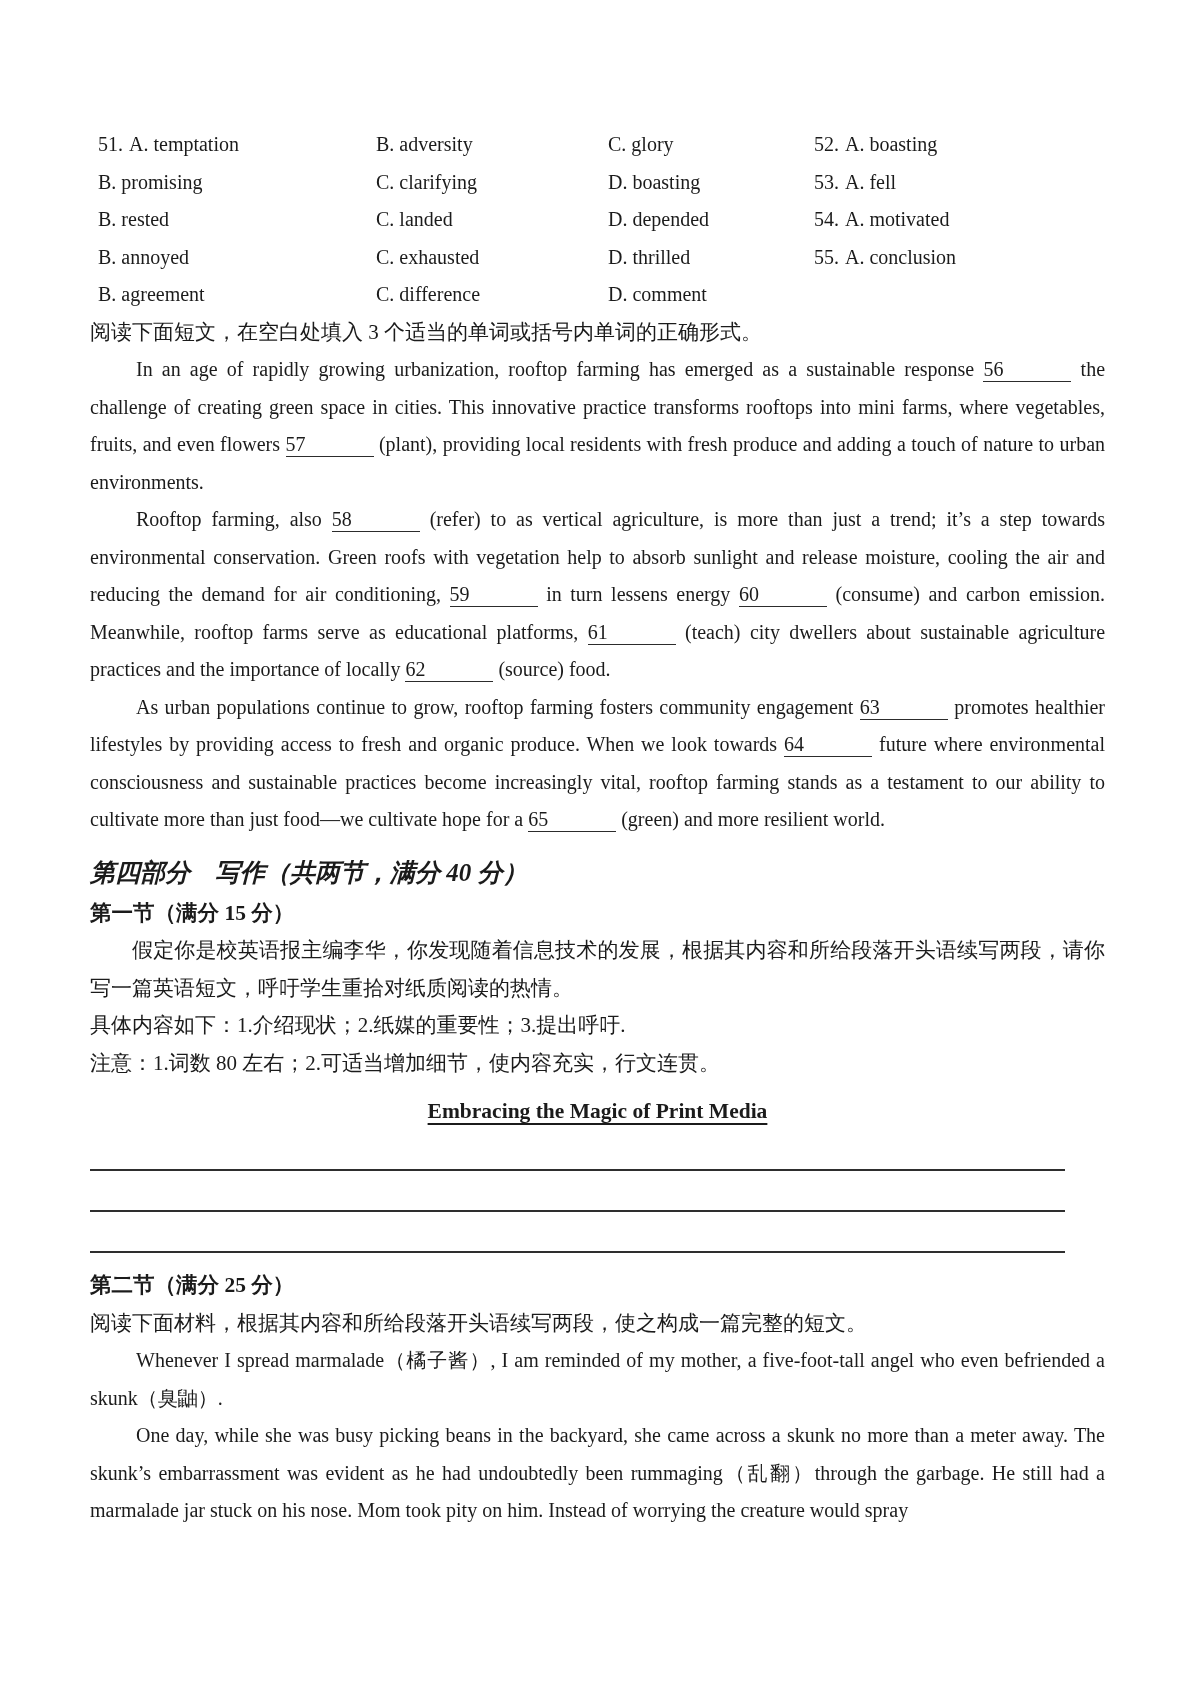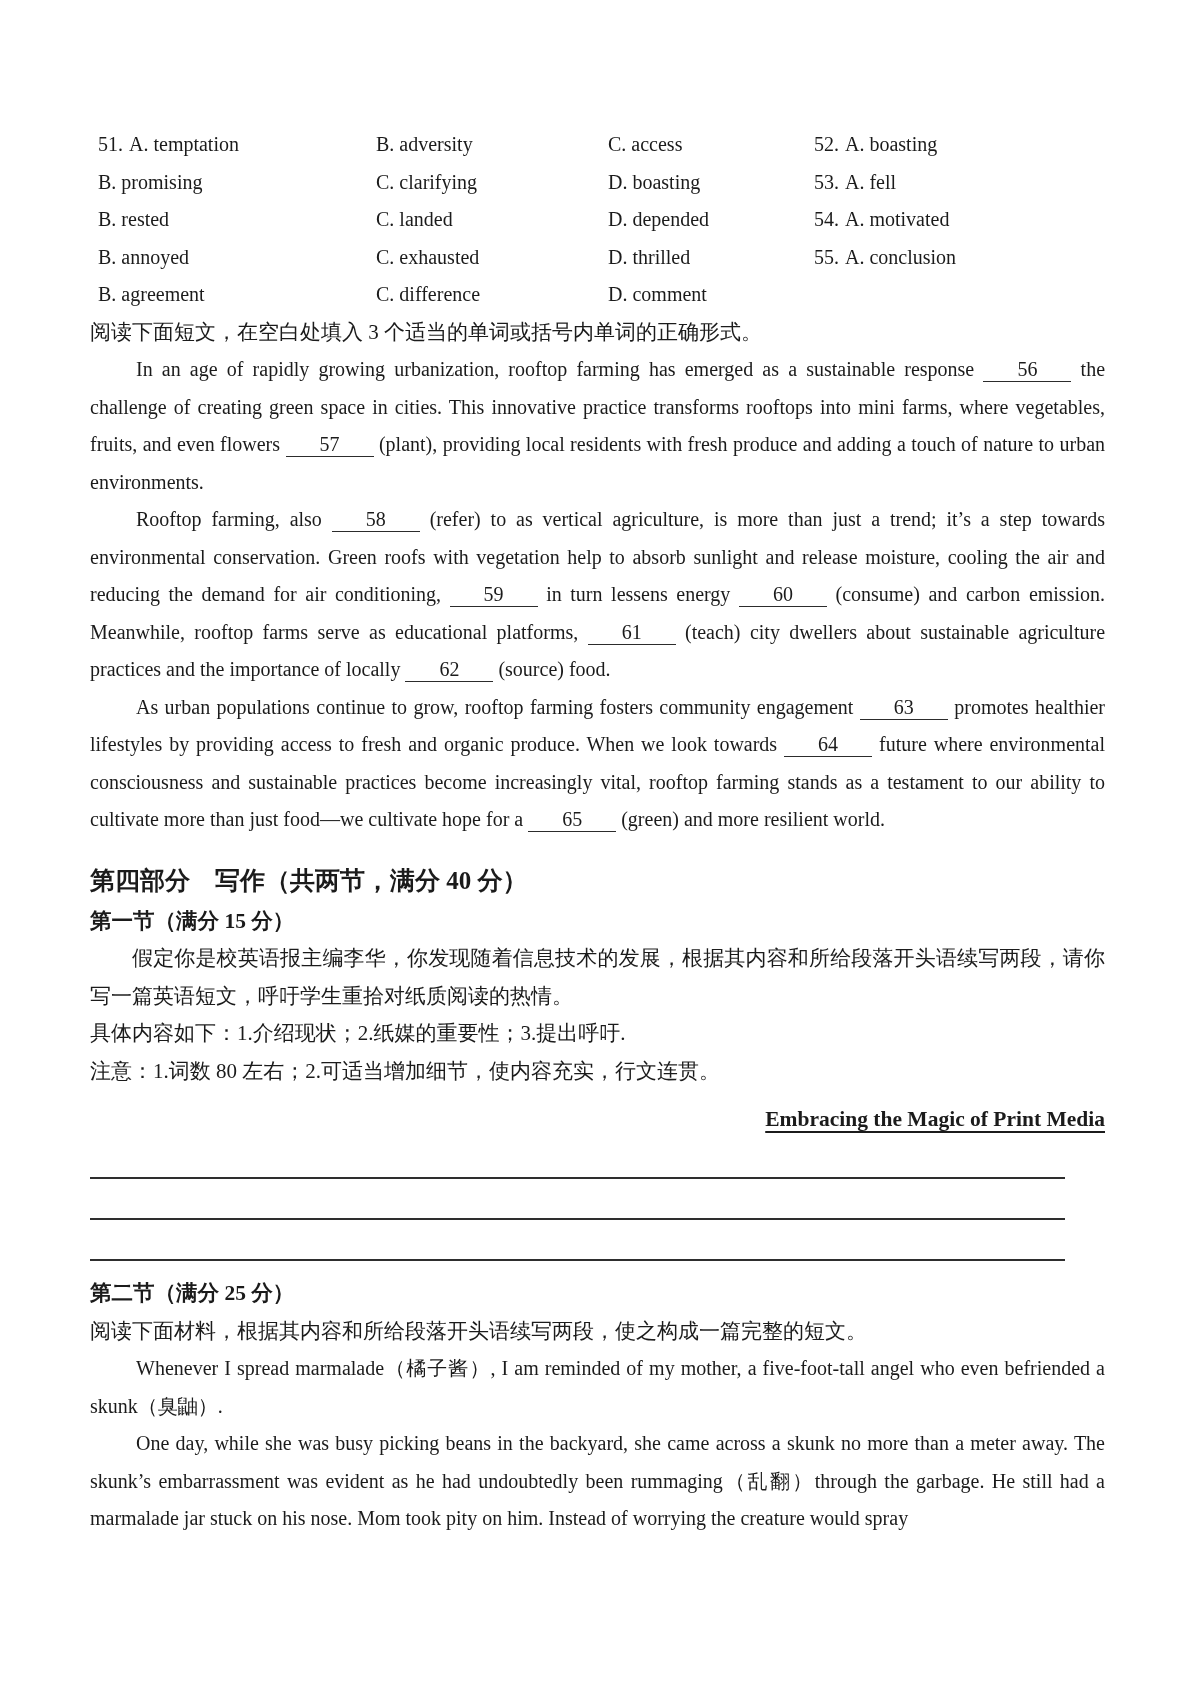--- a/index.html
+++ b/index.html
@@ -34,54 +34,55 @@
   
   .sec-header {
     font-weight: bold;
     font-size: 21.5px;
     line-height: 37.5px;
   }
   .part-header {
     font-weight: bold;
     font-size: 25px;
     line-height: 44px;
-    margin-top: 20px;
+    margin-top: 12px;
+    font-style: italic;
   }
   .cn-line {
     font-size: 21px;
     line-height: 37.5px;
   }
 
   
   .cloze-p {
     margin: 0;
     font-size: 20px;
     line-height: 37.5px;
     text-align: justify;
     text-indent: 46px;
   }
   .blank {
     display: inline-block;
     min-width: 88px;
     border-bottom: 1.5px solid #2c2c2c;
-    text-align: center;
+    text-align: left;
     text-indent: 0;
     line-height: 24px;
   }
 
   
   .task-p {
     margin: 0;
     font-size: 21px;
     line-height: 37.5px;
     text-align: justify;
     text-indent: 42px;
   }
   .essay-title {
-    text-align: right;
+    text-align: center;
     font-weight: bold;
     font-size: 21.5px;
     line-height: 30px;
     margin-top: 14px;
     text-decoration: underline;
     text-underline-offset: 5px;
     text-decoration-thickness: 2px;
   }
   .writing-lines { margin-top: 4px; }
   .writing-line {
@@ -100,21 +101,21 @@
   }
 </style>
 </head>
 <body>
 
 <main class="page">
 
   <section class="mcq">
     <div class="mcq-cell"><span class="qnum">51.</span><span>A. temptation</span></div>
     <div class="mcq-cell"><span>B. adversity</span></div>
-    <div class="mcq-cell"><span>C. access</span></div>
+    <div class="mcq-cell"><span>C. glory</span></div>
 
     <div class="mcq-cell"><span class="qnum">52.</span><span>A. boasting</span></div>
     <div class="mcq-cell"><span>B. promising</span></div>
     <div class="mcq-cell"><span>C. clarifying</span></div>
     <div class="mcq-cell"><span>D. boasting</span></div>
 
     <div class="mcq-cell"><span class="qnum">53.</span><span>A. fell</span></div>
     <div class="mcq-cell"><span>B. rested</span></div>
     <div class="mcq-cell"><span>C. landed</span></div>
     <div class="mcq-cell"><span>D. depended</span></div>

